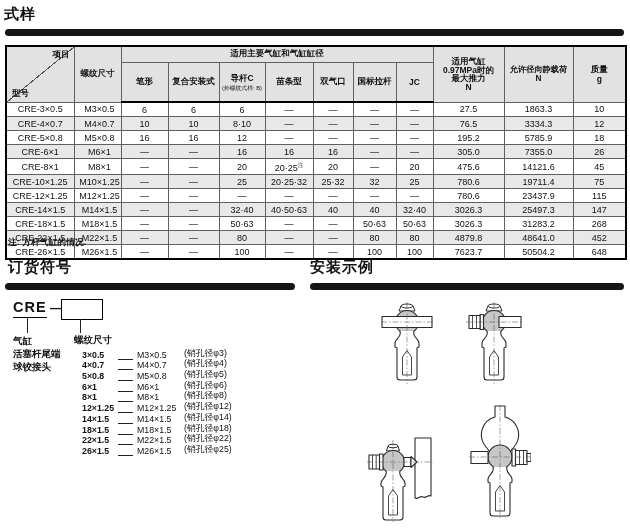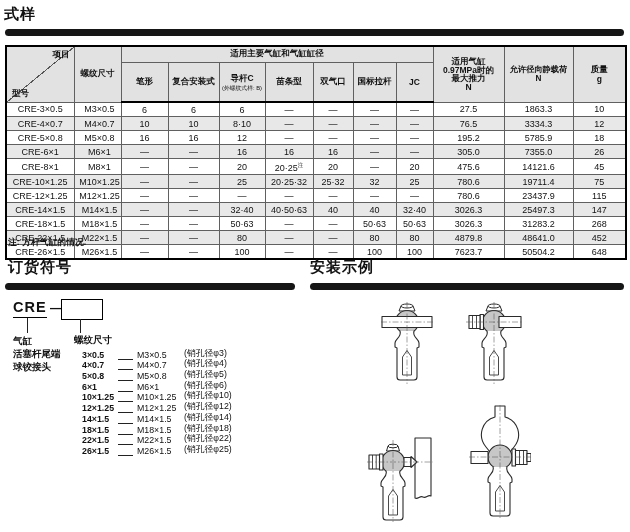--- a/index.html
+++ b/index.html
@@ -297,24 +297,24 @@
         <span class="ot">M5×0.8</span>
         <span class="op">(销孔径φ5)</span>
       </div>
       <div class="code-row">
         <span class="oc">6×1</span>
         <span class="hline"></span>
         <span class="ot">M6×1</span>
         <span class="op">(销孔径φ6)</span>
       </div>
       <div class="code-row">
-        <span class="oc">10×1.25</span>
-        <span class="hline"></span>
-        <span class="ot">M10×1.25</span>
-        <span class="op">(销孔径φ10)</span>
+        <span class="oc">8×1</span>
+        <span class="hline"></span>
+        <span class="ot">M8×1</span>
+        <span class="op">(销孔径φ8)</span>
       </div>
       <div class="code-row">
         <span class="oc">12×1.25</span>
         <span class="hline"></span>
         <span class="ot">M12×1.25</span>
         <span class="op">(销孔径φ12)</span>
       </div>
       <div class="code-row">
         <span class="oc">14×1.5</span>
         <span class="hline"></span>

